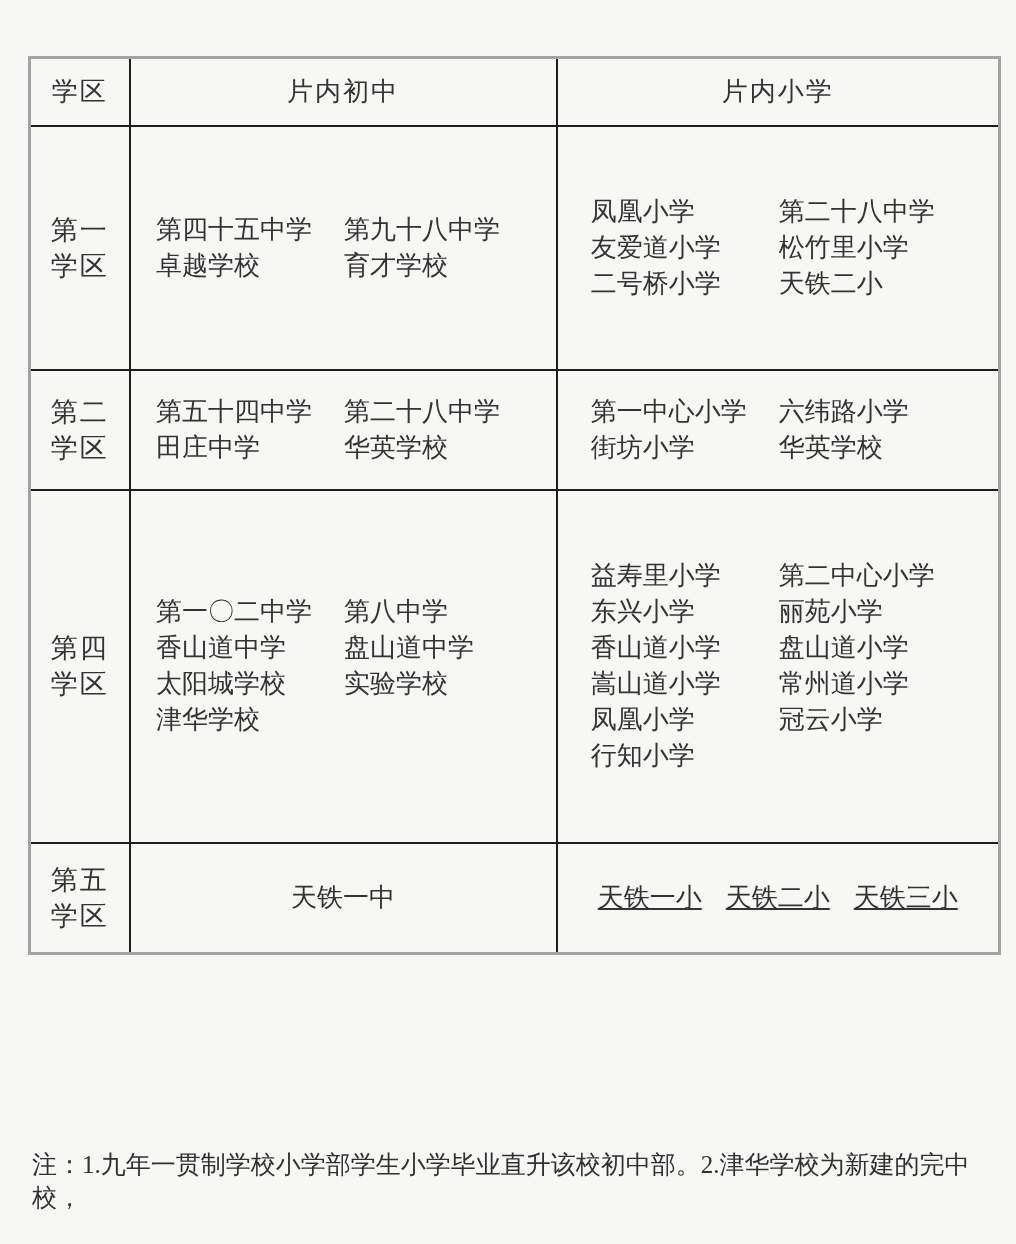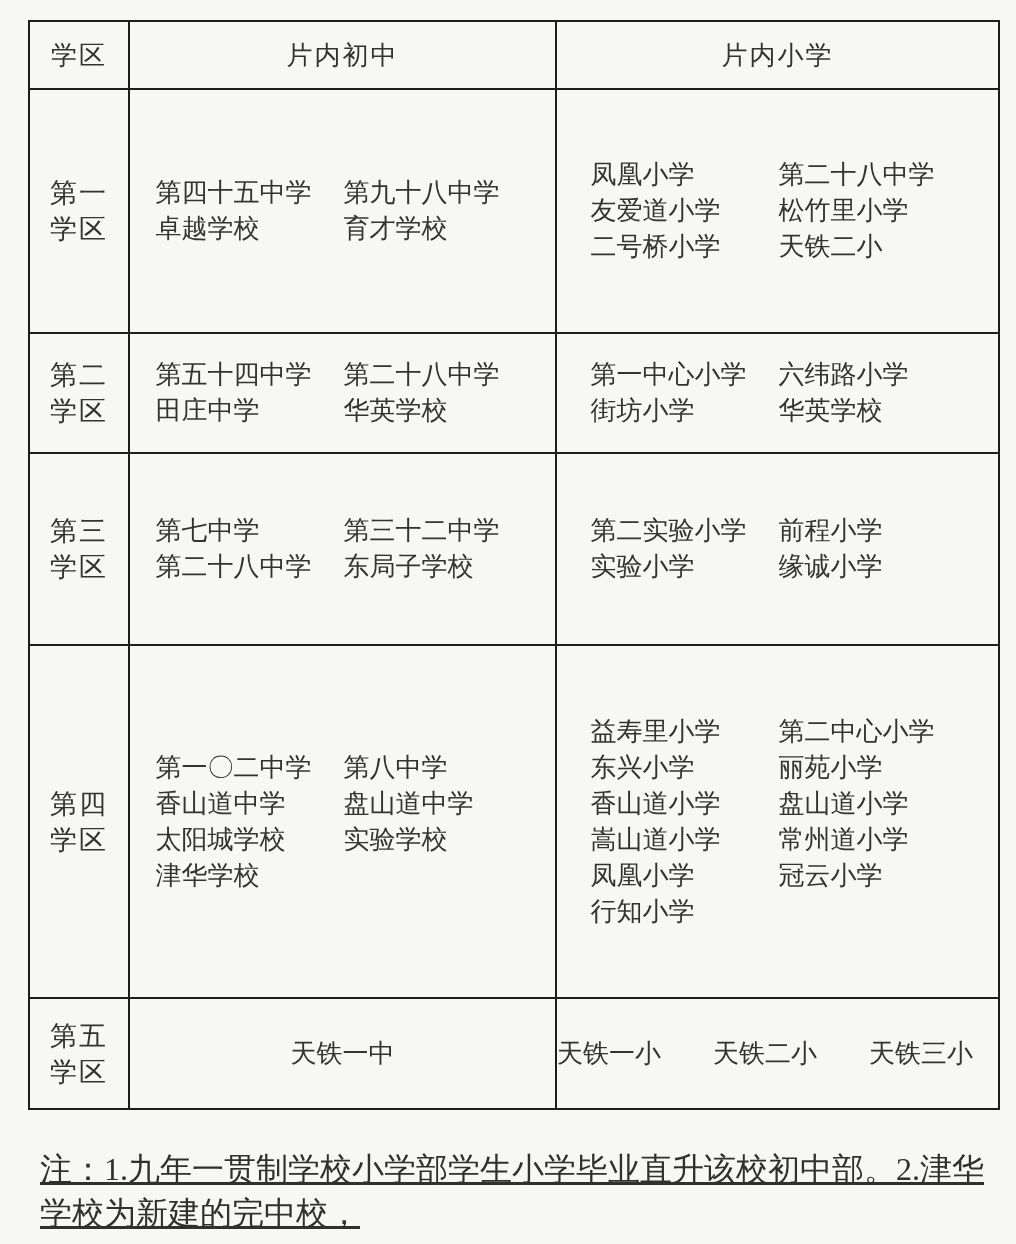--- a/index.html
+++ b/index.html
@@ -17,21 +17,22 @@
   }
   .table-wrap {
     position: absolute;
     left: 28px;
     top: 20px;
   }
   table.district-table {
     border-collapse: collapse;
     width: 970px;
     table-layout: fixed;
-    border: 1px solid #a3a3a3;
+    border: 3px solid #a3a3a3;
+    margin-top: 36px;
   }
   table.district-table th,
   table.district-table td {
     border: 2px solid #1d1d1d;
     padding: 0;
     vertical-align: middle;
     text-align: center;
     font-weight: normal;
   }
   .row-header   { height: 68px; }
@@ -61,31 +62,32 @@
   }
   .pairs span {
     display: block;
     white-space: nowrap;
   }
   .single-school {
     font-size: 26px;
   }
   .triple {
     display: flex;
-    gap: 52px;
-    font-size: 26px;
+    justify-content: center;
+    gap: 24px;
+    font-size: 26px;
+    text-decoration: underline;
   }
   .note {
     position: absolute;
-    left: 40px;
+    left: 32px;
     top: 1148px;
     width: 950px;
-    font-size: 32px;
+    font-size: 25px;
     color: #303030;
-    text-decoration: underline;
   }
 </style>
 </head>
 <body>
 
 <div class="table-wrap">
   <table class="district-table">
     <colgroup>
       <col style="width:100px">
       <col style="width:427px">
@@ -135,40 +137,20 @@
       <td>
         <div class="pairs">
           <span>第一中心小学</span>
           <span>六纬路小学</span>
           <span>街坊小学</span>
           <span>华英学校</span>
         </div>
       </td>
     </tr>
 
-    <tr class="row-d3">
-      <td class="district-cell">第三
-学区</td>
-      <td>
-        <div class="pairs">
-          <span>第七中学</span>
-          <span>第三十二中学</span>
-          <span>第二十八中学</span>
-          <span>东局子学校</span>
-        </div>
-      </td>
-      <td>
-        <div class="pairs">
-          <span>第二实验小学</span>
-          <span>前程小学</span>
-          <span>实验小学</span>
-          <span>缘诚小学</span>
-        </div>
-      </td>
-    </tr>
 
     <tr class="row-d4">
       <td class="district-cell">第四
 学区</td>
       <td>
         <div class="pairs">
           <span>第一〇二中学</span>
           <span>第八中学</span>
           <span>香山道中学</span>
           <span>盘山道中学</span>

